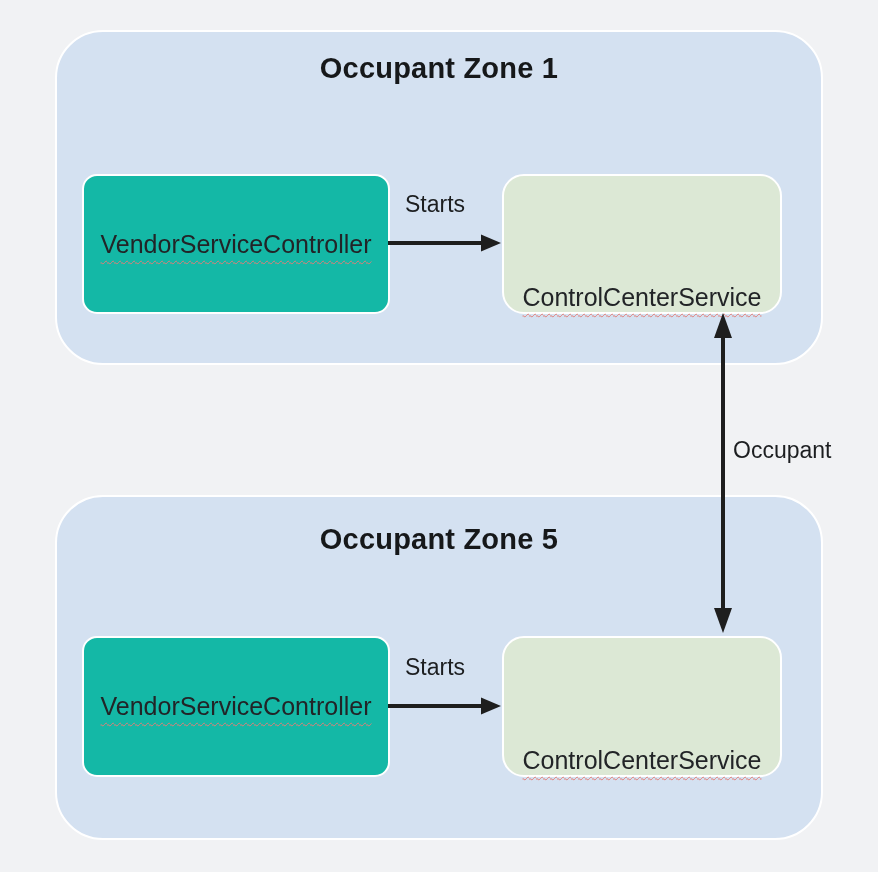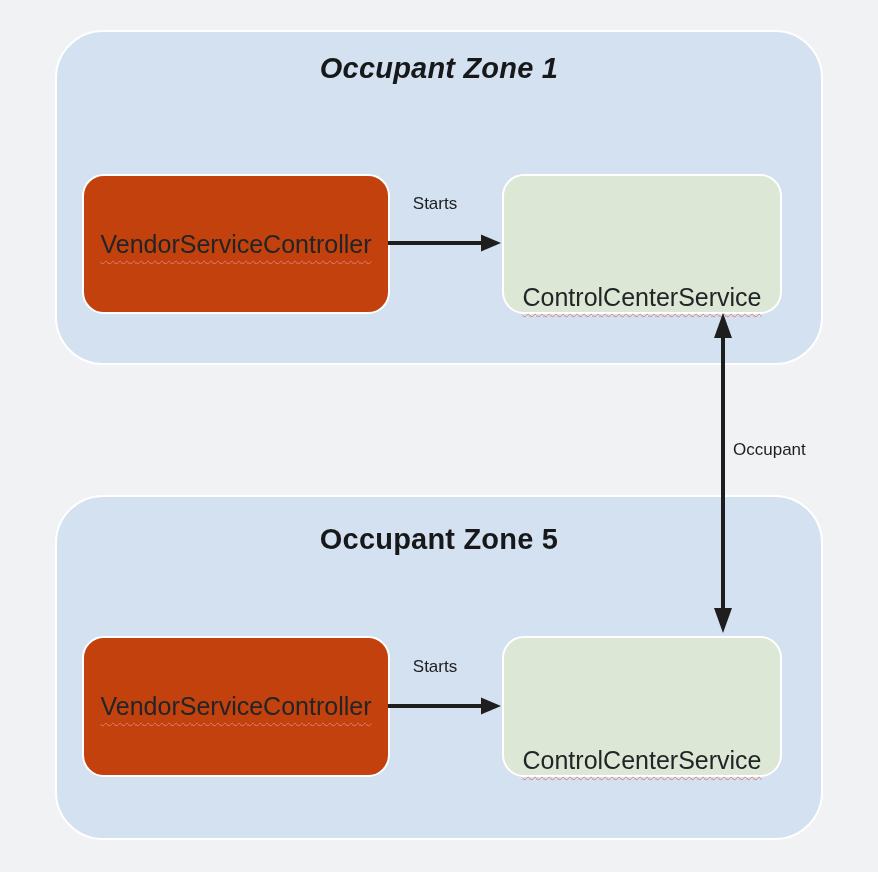--- a/index.html
+++ b/index.html
@@ -29,48 +29,48 @@
   .zone-title {
     position: absolute;
     left: 0;
     width: 100%;
     text-align: center;
     font-size: 29px;
     font-weight: bold;
     color: #16181a;
     letter-spacing: 0.2px;
   }
-  #zone-1 .zone-title { top: 20px; font-style: italic; }
+  #zone-1 .zone-title { top: 20px; }
   #zone-2 .zone-title { top: 26px; }
   .node {
     position: absolute;
     border: 2px solid #ffffff;
     border-radius: 22px;
     box-sizing: border-box;
     display: flex;
     align-items: center;
     justify-content: center;
   }
-  .node-purple { background: #c2410c; left: 25px;  width: 308px; }
+  .node-purple { background: #14b8a6; left: 25px;  width: 308px; border-radius: 15px; }
   .node-green  { background: #dce8d5; left: 445px; width: 280px; align-items: flex-end; }
   #zone-1 .node { top: 142px; height: 140px; }
   #zone-2 .node { top: 139px; height: 141px; }
   .node-label {
     font-size: 25px;
     color: #222427;
     white-space: nowrap;
     text-decoration-line: underline;
     text-decoration-style: wavy;
     text-decoration-color: #e27d76;
     text-decoration-thickness: 1px;
     text-underline-offset: 7px;
   }
   .edge-label {
     position: absolute;
-    font-size: 17px;
+    font-size: 23px;
     line-height: 28px;
     color: #1c1e20;
     white-space: nowrap;
   }
   #starts-label-1 { left: 378px; top: 190px; width: 114px; text-align: center; }
   #starts-label-2 { left: 378px; top: 653px; width: 114px; text-align: center; }
   #connect-label  { left: 733px; top: 436px; }
   svg.arrow { position: absolute; overflow: visible; }
   #starts-arrow-1 { left: 388px; top: 231px; }
   #starts-arrow-2 { left: 388px; top: 694px; }

